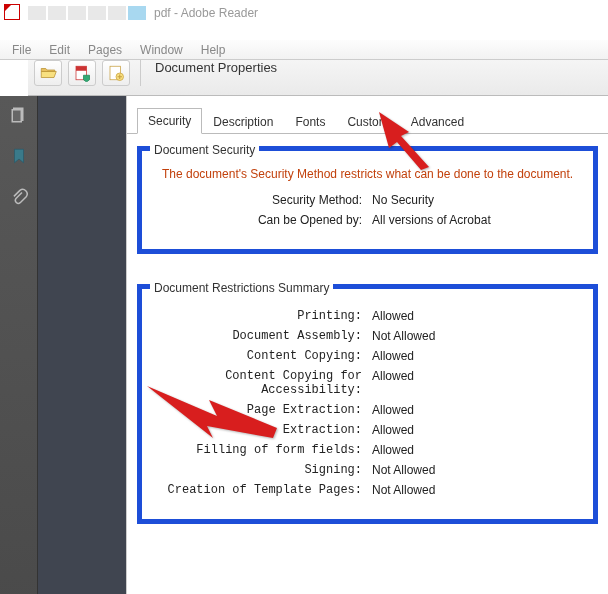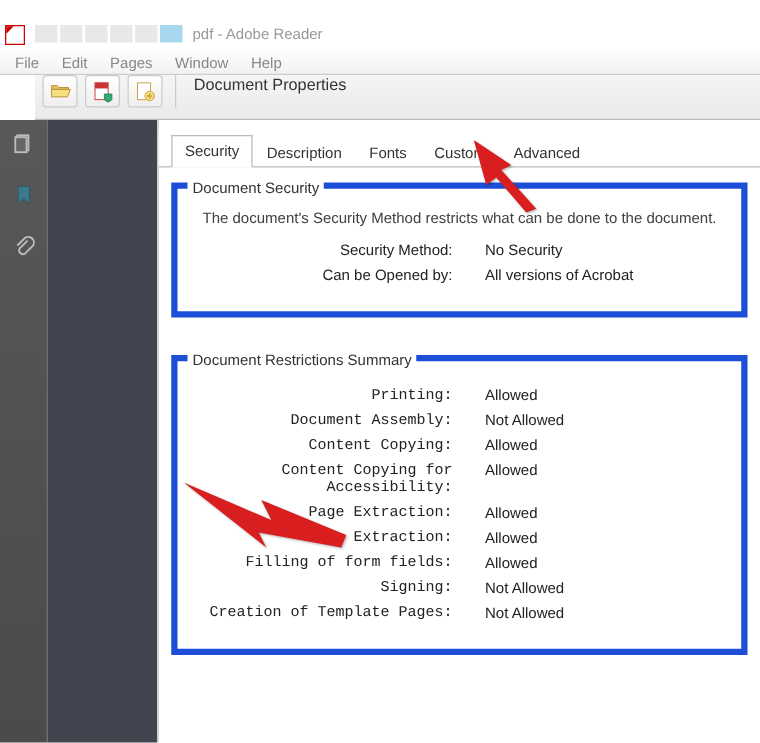--- a/index.html
+++ b/index.html
@@ -10,21 +10,21 @@
     background: #fff;
     color: #333;
     overflow: hidden;
     position: relative;
   }
   
   .titlebar {
     height: 22px;
     background: #fff;
     display: flex;
-    align-items: flex-start;
+    align-items: flex-end;
     padding: 20px 4px;
     gap: 4px;
     color: #999;
   }
   .titlebar .appicon {
     width: 16px; height: 16px;
     background: #fff;
     border: 1px solid #c00;
     position: relative;
   }
@@ -128,24 +128,24 @@
     margin: 12px 10px 8px 10px;
     border:5px solid #1d4ed8;
     padding: 14px 10px 16px 10px;
     position:relative;
   }
   .group-title {
     position:absolute; top:-8px; left:8px;
     background:#fff; padding:0 4px;
     font-size:12px; color:#333;
   }
-  .group .intro { margin: 2px 0 12px 10px; font-size:12px; color:#404040;}
+  .group .intro { margin: 2px 0 12px 10px; font-size:12px; color:#c2410c;}
   .kv { display:flex; margin: 6px 0; font-size:12px;}
   .kv .k { width: 220px; text-align:right; padding-right:10px; color:#222;}
-  .kv .v { color:#222;margin-left:16px; }
+  .kv .v { color:#222; }
 
   .restrictions .kv .k { width: 220px; font-family: Liberation Mono, monospace; }
 
   
   .arrow {
     position:absolute;
     pointer-events:none;
   }
   .arrow svg { filter: drop-shadow(1px 1px 1px rgba(0,0,0,0.3)); }
 </style>

